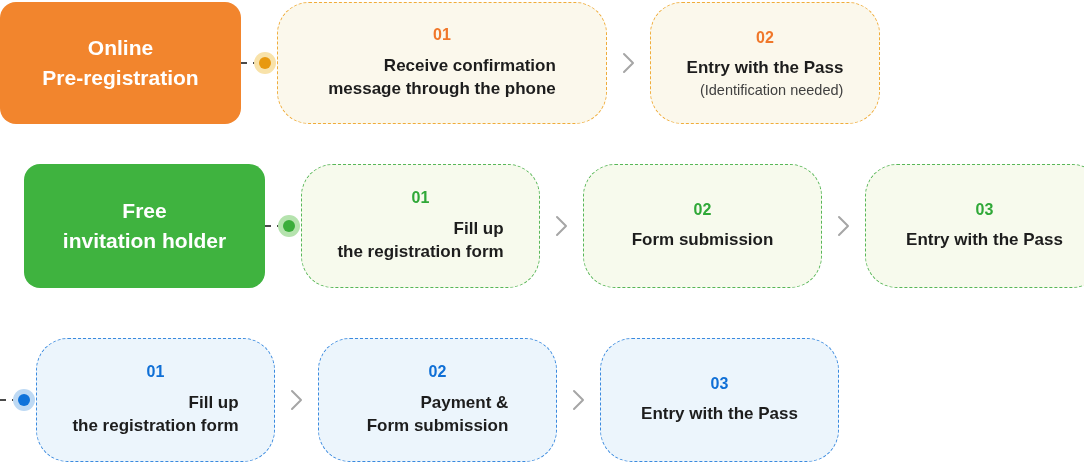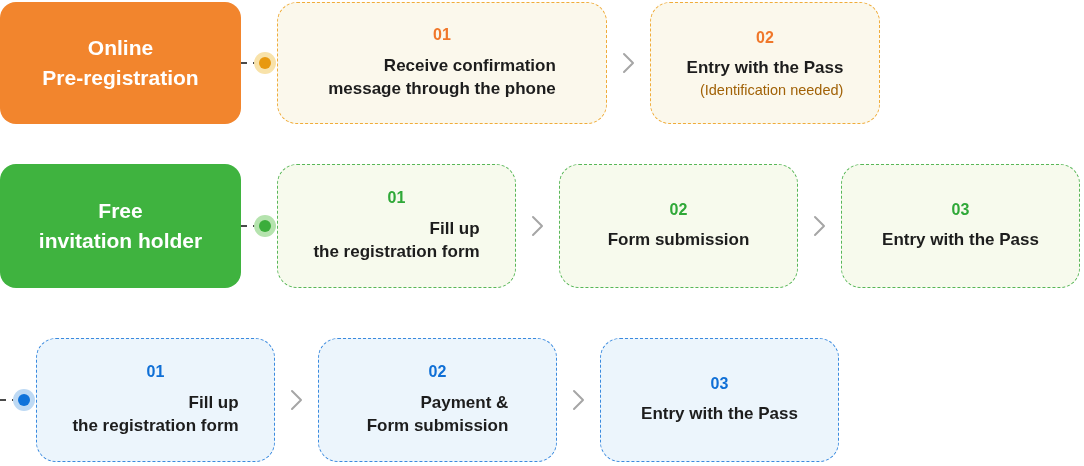--- a/index.html
+++ b/index.html
@@ -2,21 +2,21 @@
 <html><head>
 <meta charset="utf-8">
 <style>
   html,body{margin:0;padding:0;}
   body{
     width:1084px;height:466px;overflow:hidden;background:#ffffff;
     font-family:"Liberation Sans",sans-serif;
     padding-top:2px;box-sizing:border-box;
   }
   .row{display:flex;height:122px;margin-bottom:40px;align-items:stretch;}
-  .row[data-row="1"]{margin-bottom:50px;height:124px;}
+  .row[data-row="1"]{margin-bottom:50px;height:124px;padding-left:24px;}
   .row[data-row="2"]{height:124px;margin-bottom:0;}
 
   .label-box{
     width:241px;flex:0 0 auto;border-radius:16px;
     background:var(--label-bg);
     display:flex;align-items:center;justify-content:center;
   }
   .label-text{
     color:#ffffff;font-weight:bold;font-size:21px;line-height:1.45;
     text-align:center;white-space:pre-line;
@@ -31,33 +31,33 @@
     position:absolute;top:50%;left:13px;width:22px;height:22px;margin-top:-11px;
     border-radius:50%;background:var(--halo);
     display:flex;align-items:center;justify-content:center;
   }
   .dot-inner{width:12px;height:12px;border-radius:50%;background:var(--dot);}
 
   .step{
     flex:0 0 auto;width:239px;box-sizing:border-box;
     border:1.5px dashed var(--step-border);
     background:var(--step-bg);
-    border-radius:20px;
+    border-radius:32px;
     display:flex;flex-direction:column;align-items:center;justify-content:center;
     gap:10px;
   }
   .step-wide{width:330px;}
   .step-narrow{width:230px;}
   .step-number{font-size:16px;font-weight:bold;color:var(--num);line-height:1.2;}
   .step-text{text-align:right;}
   .step-title{
     font-size:17px;font-weight:bold;color:#1d1d1d;line-height:1.35;
     white-space:pre-line;
   }
-  .step-subtitle{font-size:14.5px;font-weight:normal;color:#a16207;margin-top:2px;}
+  .step-subtitle{font-size:14.5px;font-weight:normal;color:#404040;margin-top:2px;}
 
   .sep{width:43px;flex:0 0 auto;display:flex;align-items:center;justify-content:center;}
 </style>
 </head>
 <body>
 
 <div class="row" data-row="0" style="--label-bg: #F2852D; --step-border: #F0AC3A; --step-bg: #FBF8EC; --num: #F0772A; --dot: #E8990F; --halo: #F8E2A9;">
   <div class="label-box">
     <div class="label-text">Online
 Pre-registration</div>

